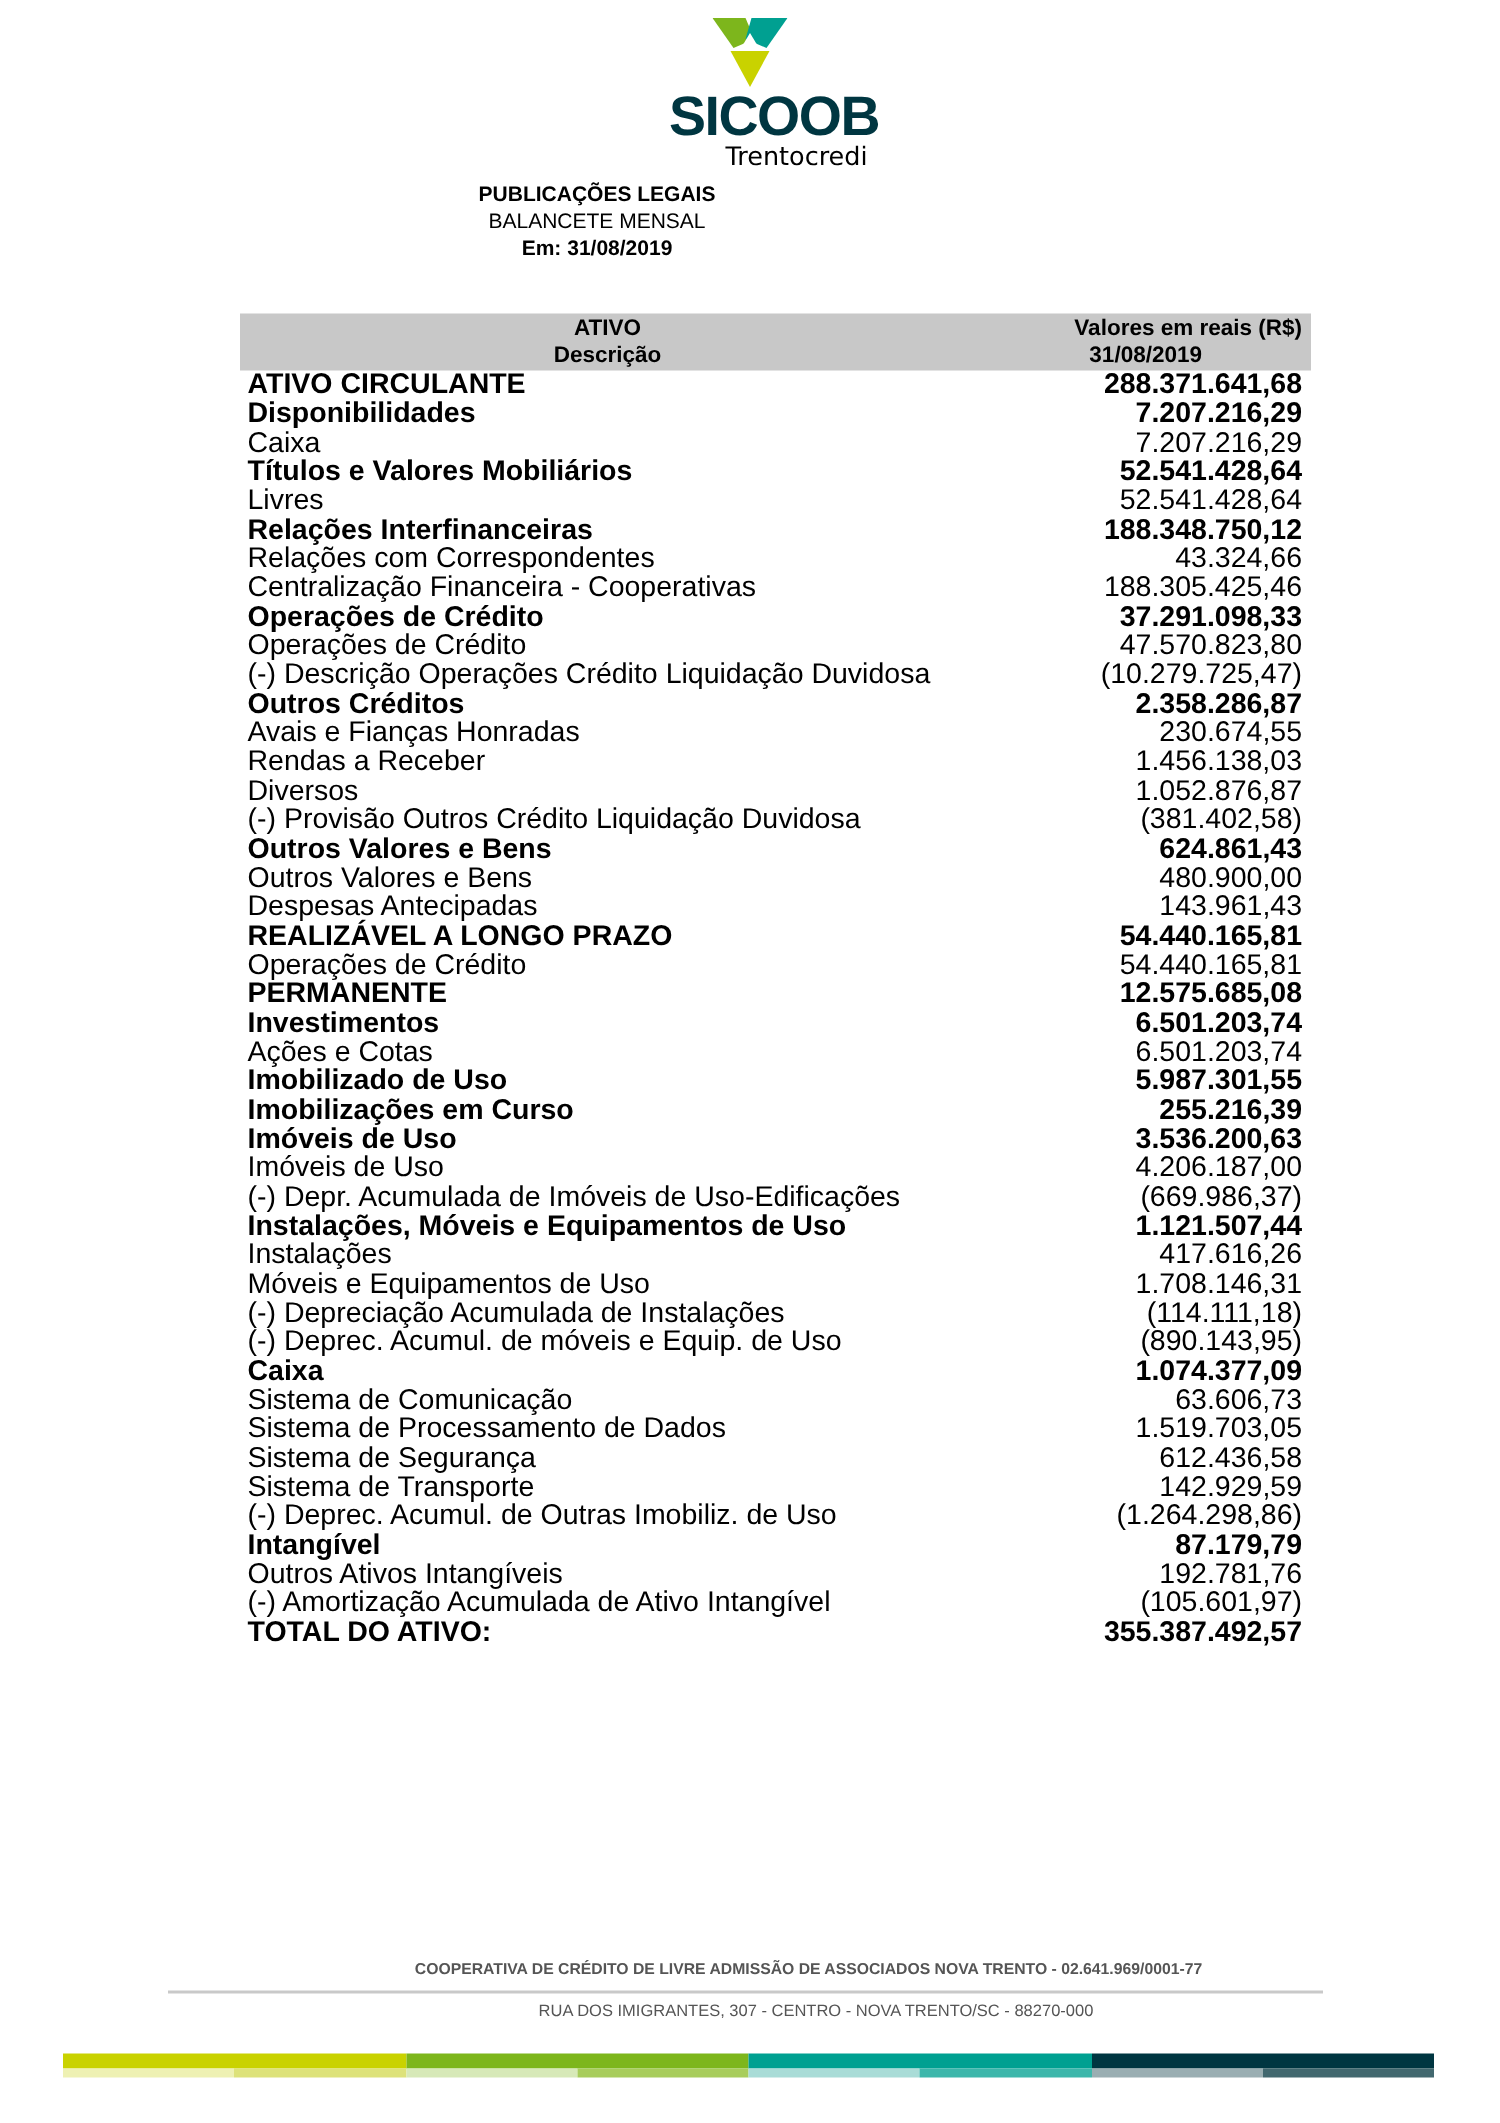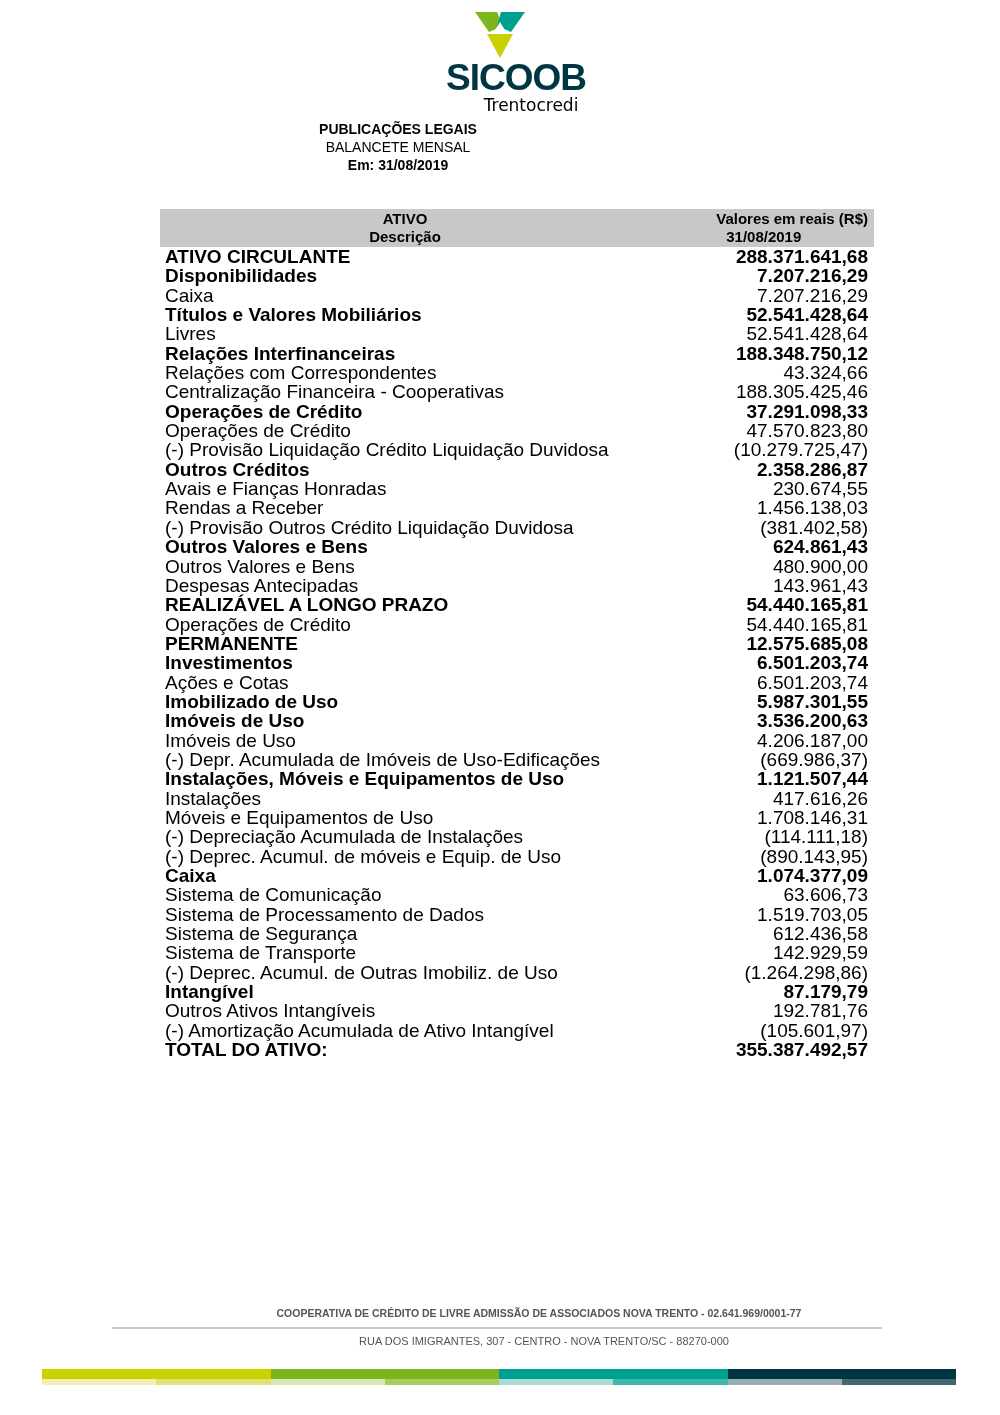--- a/index.html
+++ b/index.html
@@ -102,36 +102,40 @@
       </div>
       <div class="row bold">
         <span class="desc">Operações de Crédito</span>
         <span class="val">37.291.098,33</span>
       </div>
       <div class="row">
         <span class="desc">Operações de Crédito</span>
         <span class="val">47.570.823,80</span>
       </div>
       <div class="row">
-        <span class="desc">(-) Provisão Liquidação Crédito Liquidação Duvidosa</span>
+        <span class="desc">(-) Descrição Operações Crédito Liquidação Duvidosa</span>
         <span class="val">(10.279.725,47)</span>
       </div>
       <div class="row bold">
         <span class="desc">Outros Créditos</span>
         <span class="val">2.358.286,87</span>
       </div>
       <div class="row">
         <span class="desc">Avais e Fianças Honradas</span>
         <span class="val">230.674,55</span>
       </div>
       <div class="row">
         <span class="desc">Rendas a Receber</span>
         <span class="val">1.456.138,03</span>
       </div>
       <div class="row">
+        <span class="desc">Diversos</span>
+        <span class="val">1.052.876,87</span>
+      </div>
+      <div class="row">
         <span class="desc">(-) Provisão Outros Crédito Liquidação Duvidosa</span>
         <span class="val">(381.402,58)</span>
       </div>
       <div class="row bold">
         <span class="desc">Outros Valores e Bens</span>
         <span class="val">624.861,43</span>
       </div>
       <div class="row">
         <span class="desc">Outros Valores e Bens</span>
         <span class="val">480.900,00</span>
@@ -156,20 +160,24 @@
         <span class="desc">Investimentos</span>
         <span class="val">6.501.203,74</span>
       </div>
       <div class="row">
         <span class="desc">Ações e Cotas</span>
         <span class="val">6.501.203,74</span>
       </div>
       <div class="row bold">
         <span class="desc">Imobilizado de Uso</span>
         <span class="val">5.987.301,55</span>
+      </div>
+      <div class="row bold">
+        <span class="desc">Imobilizações em Curso</span>
+        <span class="val">255.216,39</span>
       </div>
       <div class="row bold">
         <span class="desc">Imóveis de Uso</span>
         <span class="val">3.536.200,63</span>
       </div>
       <div class="row">
         <span class="desc">Imóveis de Uso</span>
         <span class="val">4.206.187,00</span>
       </div>
       <div class="row">

